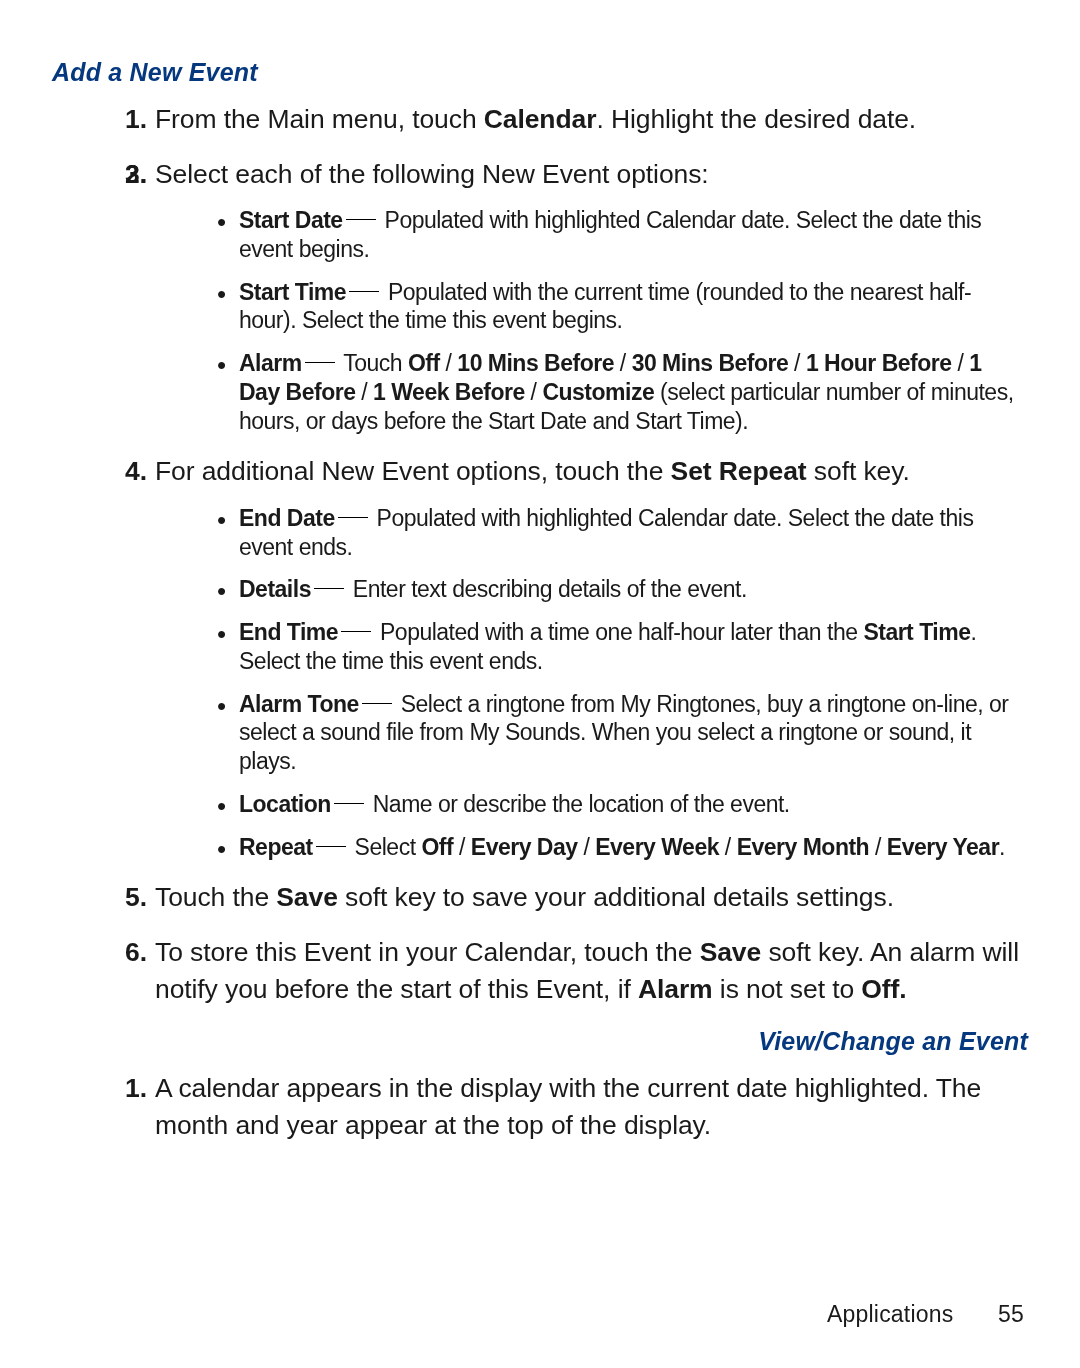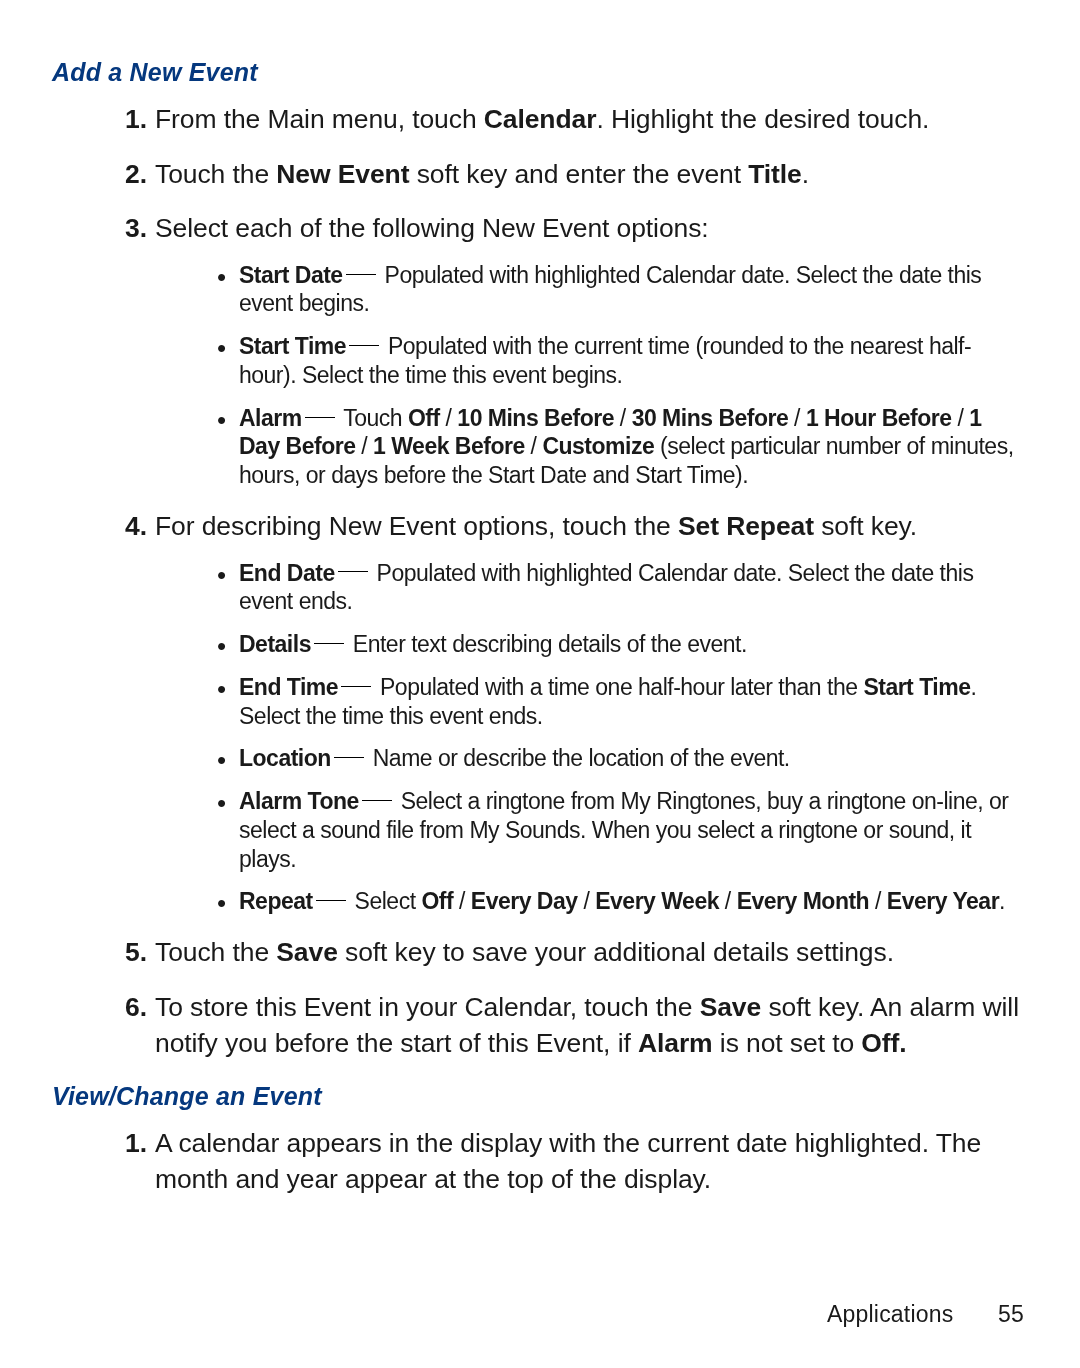--- a/index.html
+++ b/index.html
@@ -66,21 +66,21 @@
     padding-left: 22px;
   }
   ul.bullets > li:before {
     content: "•";
     position: absolute;
     left: 0;
     top: 0;
     font-size: 26px;
     line-height: 1.25;
   }
-  #sect2 { margin: 20px 0 14px 0; }
+  #sect2 { margin: 20px 0 14px 0; text-align: right; }
   .b { font-weight: 700; }
   .dash {
     display: inline-block;
     vertical-align: middle;
     background: #000;
     height: 1px;
     width: 30px;
     margin: 0 3px 5px 3px;
   }
   .footer {
@@ -91,33 +91,33 @@
     letter-spacing: 0.2px;
   }
   .footer .ftext { margin-right: 38px; text-align: right; }
 </style>
 </head>
 <body>
 
 <div class="page">
   <div class="sect-heading" id="sect1">Add a New Event</div>
   <ol class="steps" id="steps1">
-      <li><span class="num">1.</span><span><span>From the Main menu, touch </span><span class="b">Calendar</span><span>. Highlight the desired touch.</span></span></li>
-      <li><span class="num">2.</span><span><span>Touch the </span><span class="b">New Event</span><span> soft key and enter the event </span><span class="b">Title</span><span>.</span></span></li>
+      <li><span class="num">1.</span><span><span>From the Main menu, touch </span><span class="b">Calendar</span><span>. Highlight the desired date.</span></span></li>
+      <li><span class="num">2.</span></li>
       <li><span class="num">3.</span><span><span>Select each of the following New Event options:</span></span><ul class="bullets">
           <li><span class="b">Start Date</span><span class="dash"></span><span> Populated with highlighted Calendar date. Select the date this event begins.</span></li>
           <li><span class="b">Start Time</span><span class="dash"></span><span> Populated with the current time (rounded to the nearest half-hour). Select the time this event begins.</span></li>
           <li><span class="b">Alarm</span><span class="dash"></span><span> Touch </span><span class="b">Off</span><span> / </span><span class="b">10 Mins Before</span><span> / </span><span class="b">30 Mins Before</span><span> / </span><span class="b">1 Hour Before</span><span> / </span><span class="b">1 Day Before</span><span> / </span><span class="b">1 Week Before</span><span> / </span><span class="b">Customize</span><span> (select particular number of minutes, hours, or days before the Start Date and Start Time).</span></li>
         </ul></li>
-      <li><span class="num">4.</span><span><span>For describing New Event options, touch the </span><span class="b">Set Repeat</span><span> soft key.</span></span><ul class="bullets">
+      <li><span class="num">4.</span><span><span>For additional New Event options, touch the </span><span class="b">Set Repeat</span><span> soft key.</span></span><ul class="bullets">
           <li><span class="b">End Date</span><span class="dash"></span><span> Populated with highlighted Calendar date. Select the date this event ends.</span></li>
           <li><span class="b">Details</span><span class="dash"></span><span> Enter text describing details of the event.</span></li>
           <li><span class="b">End Time</span><span class="dash"></span><span> Populated with a time one half-hour later than the </span><span class="b">Start Time</span><span>. Select the time this event ends.</span></li>
+          <li><span class="b">Alarm Tone</span><span class="dash"></span><span> Select a ringtone from My Ringtones, buy a ringtone on-line, or select a sound file from My Sounds. When you select a ringtone or sound, it plays.</span></li>
           <li><span class="b">Location</span><span class="dash"></span><span> Name or describe the location of the event.</span></li>
-          <li><span class="b">Alarm Tone</span><span class="dash"></span><span> Select a ringtone from My Ringtones, buy a ringtone on-line, or select a sound file from My Sounds. When you select a ringtone or sound, it plays.</span></li>
           <li><span class="b">Repeat</span><span class="dash"></span><span> Select </span><span class="b">Off</span><span> / </span><span class="b">Every Day</span><span> / </span><span class="b">Every Week</span><span> / </span><span class="b">Every Month</span><span> / </span><span class="b">Every Year</span><span>.</span></li>
         </ul></li>
       <li><span class="num">5.</span><span><span>Touch the </span><span class="b">Save</span><span> soft key to save your additional details settings.</span></span></li>
       <li><span class="num">6.</span><span><span>To store this Event in your Calendar, touch the </span><span class="b">Save</span><span> soft key. An alarm will notify you before the start of this Event, if </span><span class="b">Alarm</span><span> is not set to </span><span class="b">Off.</span></span></li>
     </ol>
 
   <div class="sect-heading" id="sect2">View/Change an Event</div>
   <ol class="steps" id="steps2">
       <li><span class="num">1.</span><span class="para"><span>A calendar appears in the display with the current date highlighted. The month and year appear at the top of the display.</span></span></li>
     </ol>

